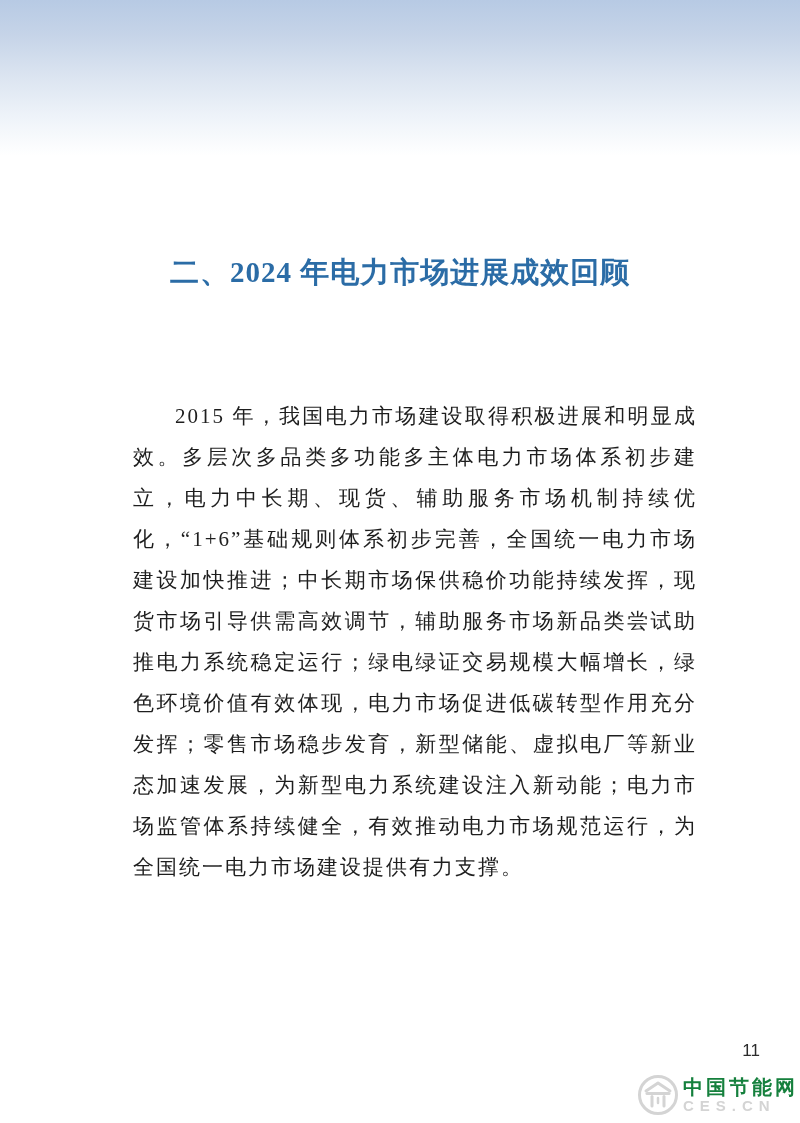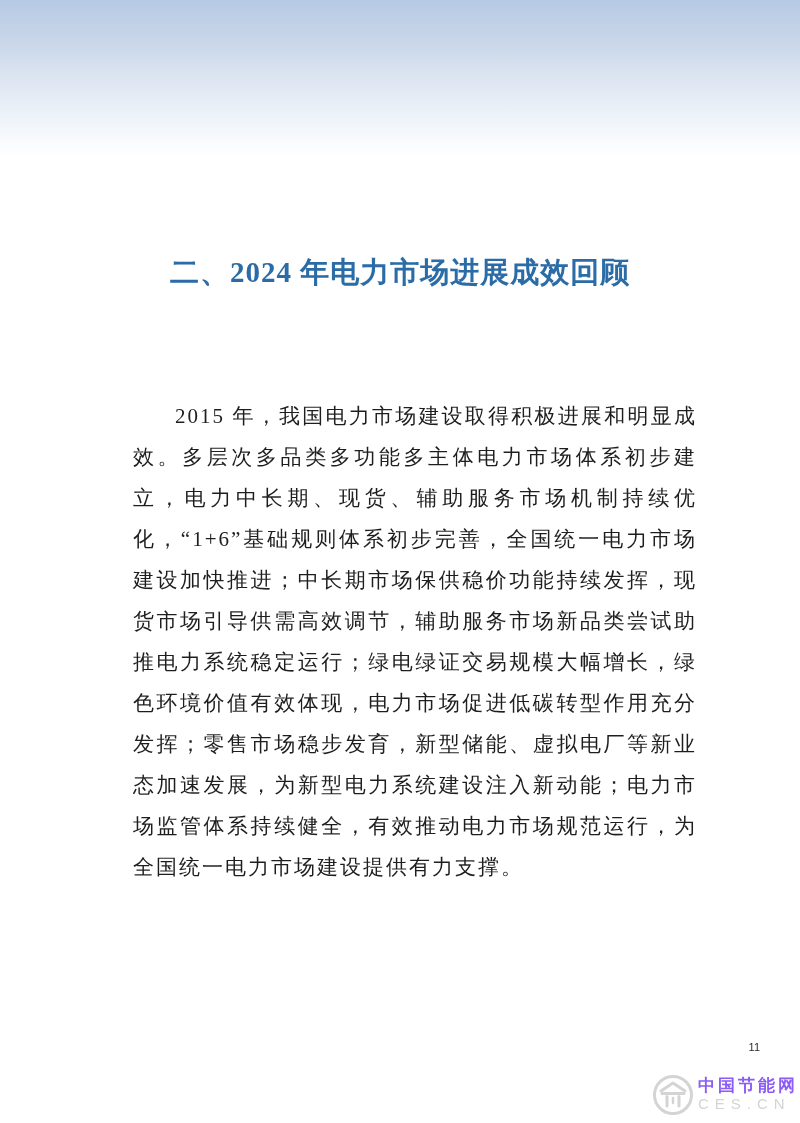--- a/index.html
+++ b/index.html
@@ -54,47 +54,47 @@
     text-indent: 2em;
     font-family: "Liberation Serif", serif;
   }
 
   .page-number {
     position: absolute;
     top: 1041px;
     left: 0;
     width: 760px;
     text-align: right;
-    font-size: 11px;
+    font-size: 17px;
     color: #2b2b2b;
     font-family: "Liberation Sans", sans-serif;
   }
 
   .watermark {
     position: absolute;
     right: 2px;
     bottom: 7px;
     display: flex;
     align-items: center;
     gap: 4px;
     color: #d2d2d2;
     user-select: none;
   }
   .watermark-logo { width: 42px; height: 42px; display: block; }
   .watermark-text { display: flex; flex-direction: column; line-height: 1.1; }
   .watermark-site-name {
-    font-size: 17px;
+    font-size: 20px;
     font-weight: bold;
     letter-spacing: 3px;
-    color: #8b5cf6;
+    color: #15803d;
     font-family: "Liberation Sans", sans-serif;
   }
   .watermark-site-code {
     font-size: 15px;
-    font-weight: normal;
+    font-weight: bold;
     letter-spacing: 6px;
     color: #d4d4d4;
     font-family: "Liberation Sans", sans-serif;
   }
 </style>
 </head>
 <body>
 
 <div class="page">
 

